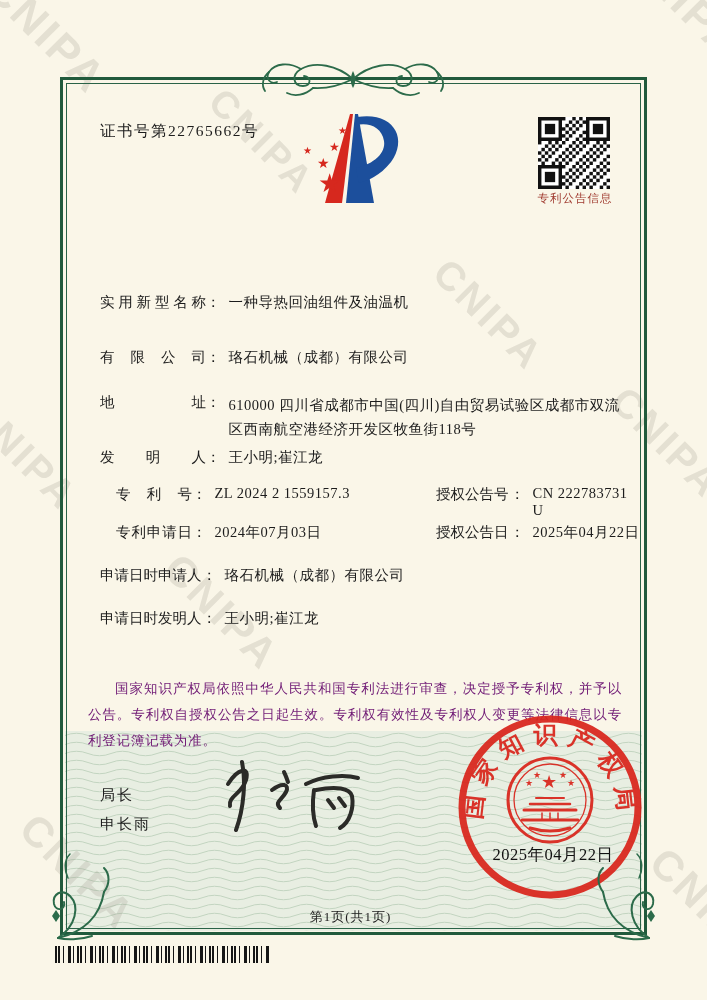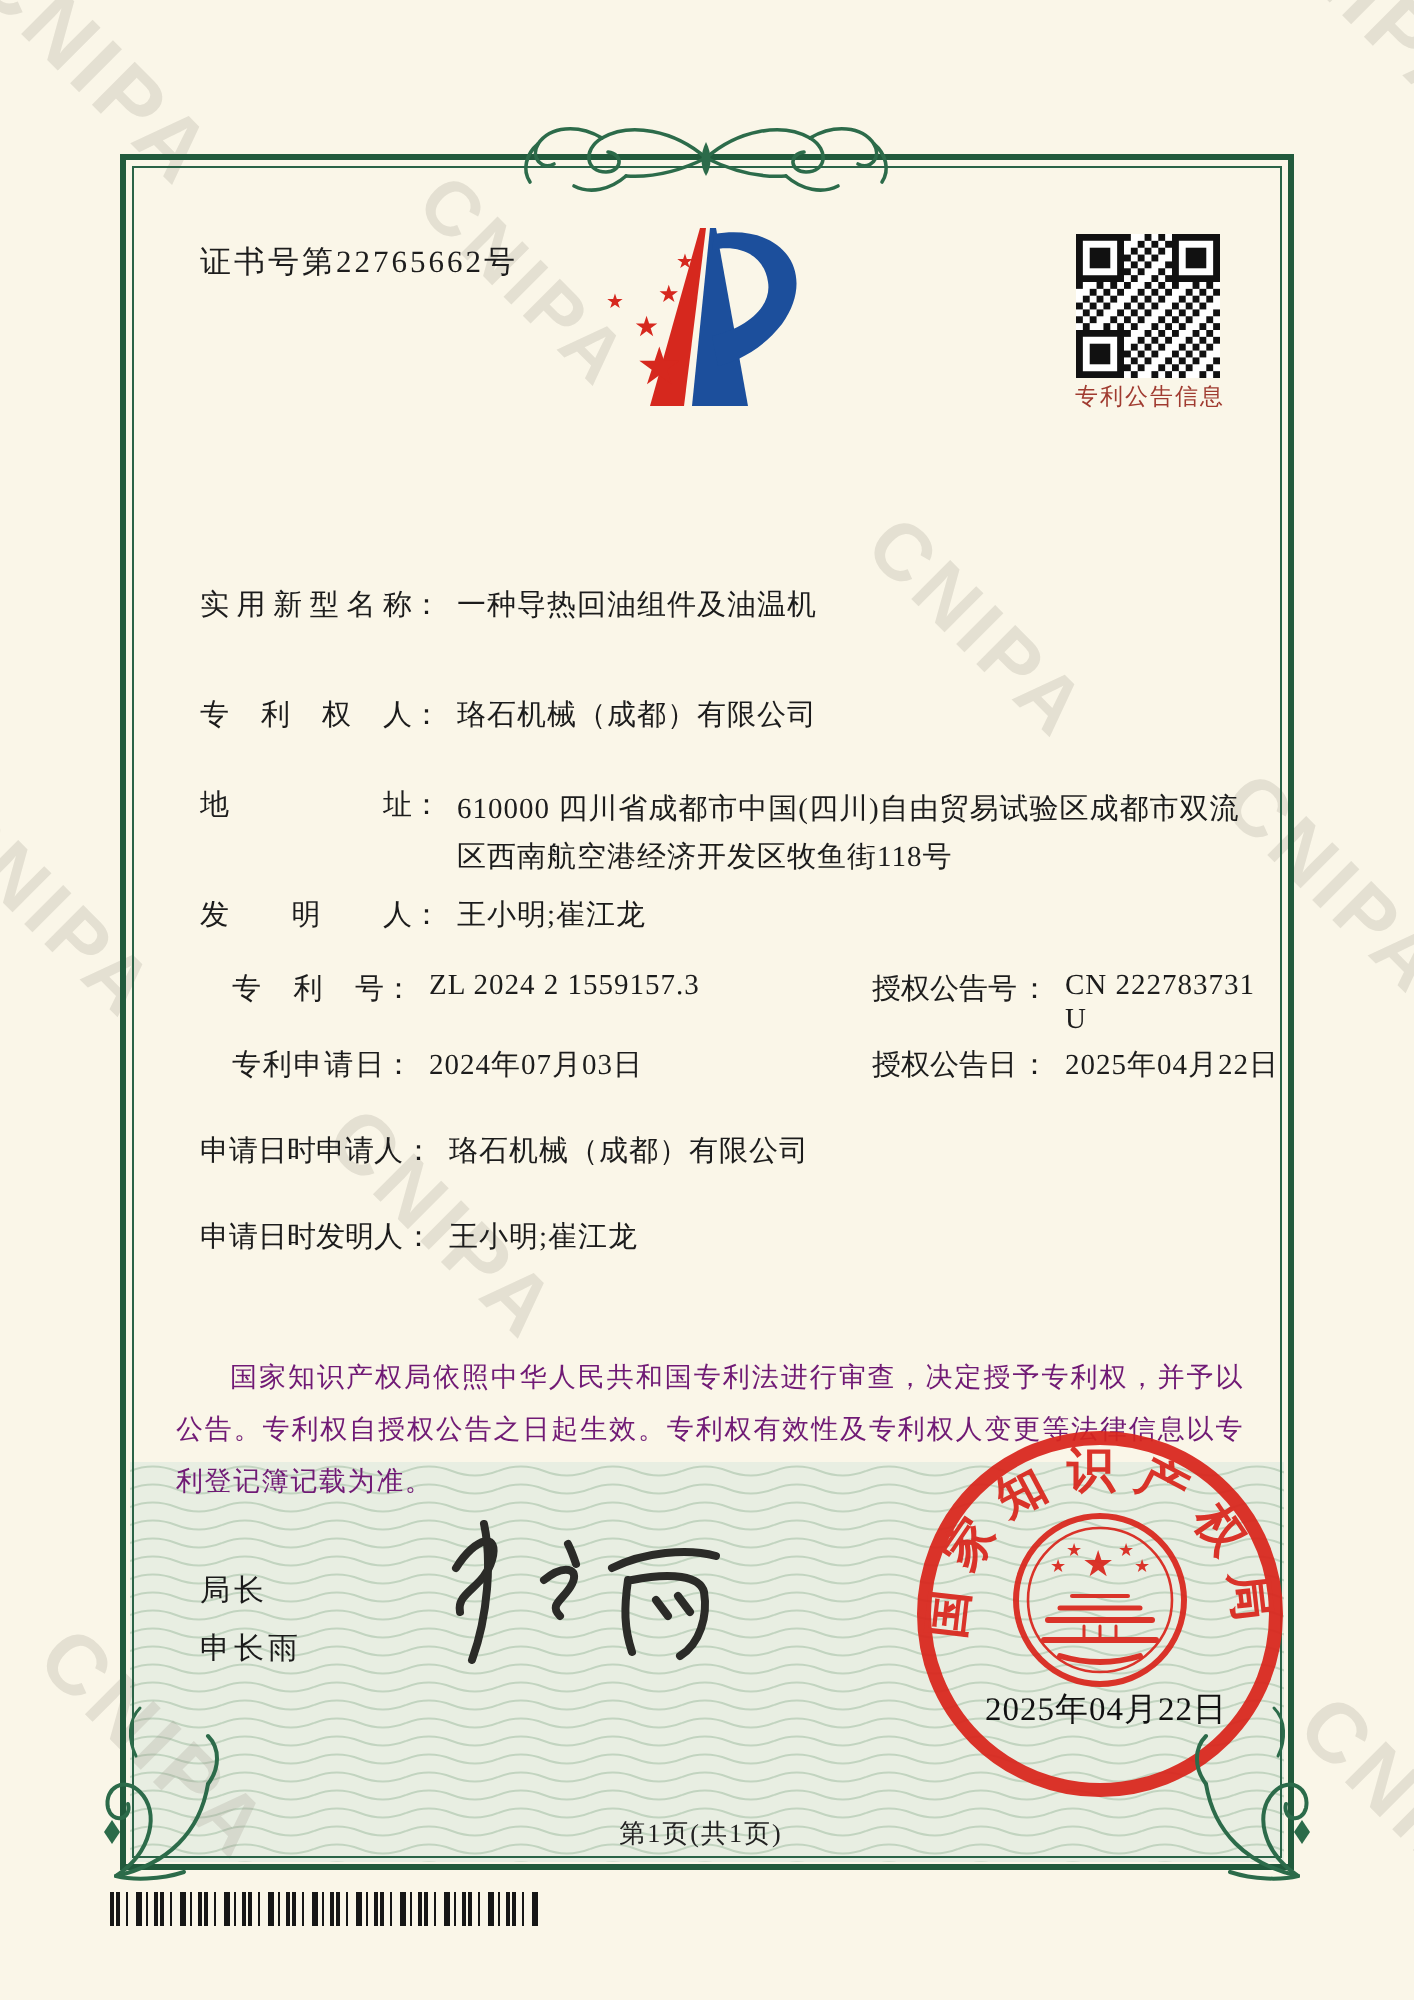--- a/index.html
+++ b/index.html
@@ -280,21 +280,21 @@
   </svg>
   <div class="abs qrcap">专利公告信息</div>
 
 
   <div class="abs frow" style="top:293px;">
     <span class="flabel w1">实用新型名称</span>
       <span class="fcolon">：</span>
     <span class="fvalue">一种导热回油组件及油温机</span>
   </div>
   <div class="abs frow" style="top:348px;">
-    <span class="flabel w1">专利权人</span>
+    <span class="flabel w1">有限公司</span>
       <span class="fcolon">：</span>
     <span class="fvalue">珞石机械（成都）有限公司</span>
   </div>
   <div class="abs frow addr" style="top:393px;">
     <span class="flabel w1">地址</span>
       <span class="fcolon">：</span>
     <span class="fvalue">610000 四川省成都市中国(四川)自由贸易试验区成都市双流区西南航空港经济开发区牧鱼街118号</span>
   </div>
   <div class="abs frow" style="top:448px;">
     <span class="flabel w1">发明人</span>

